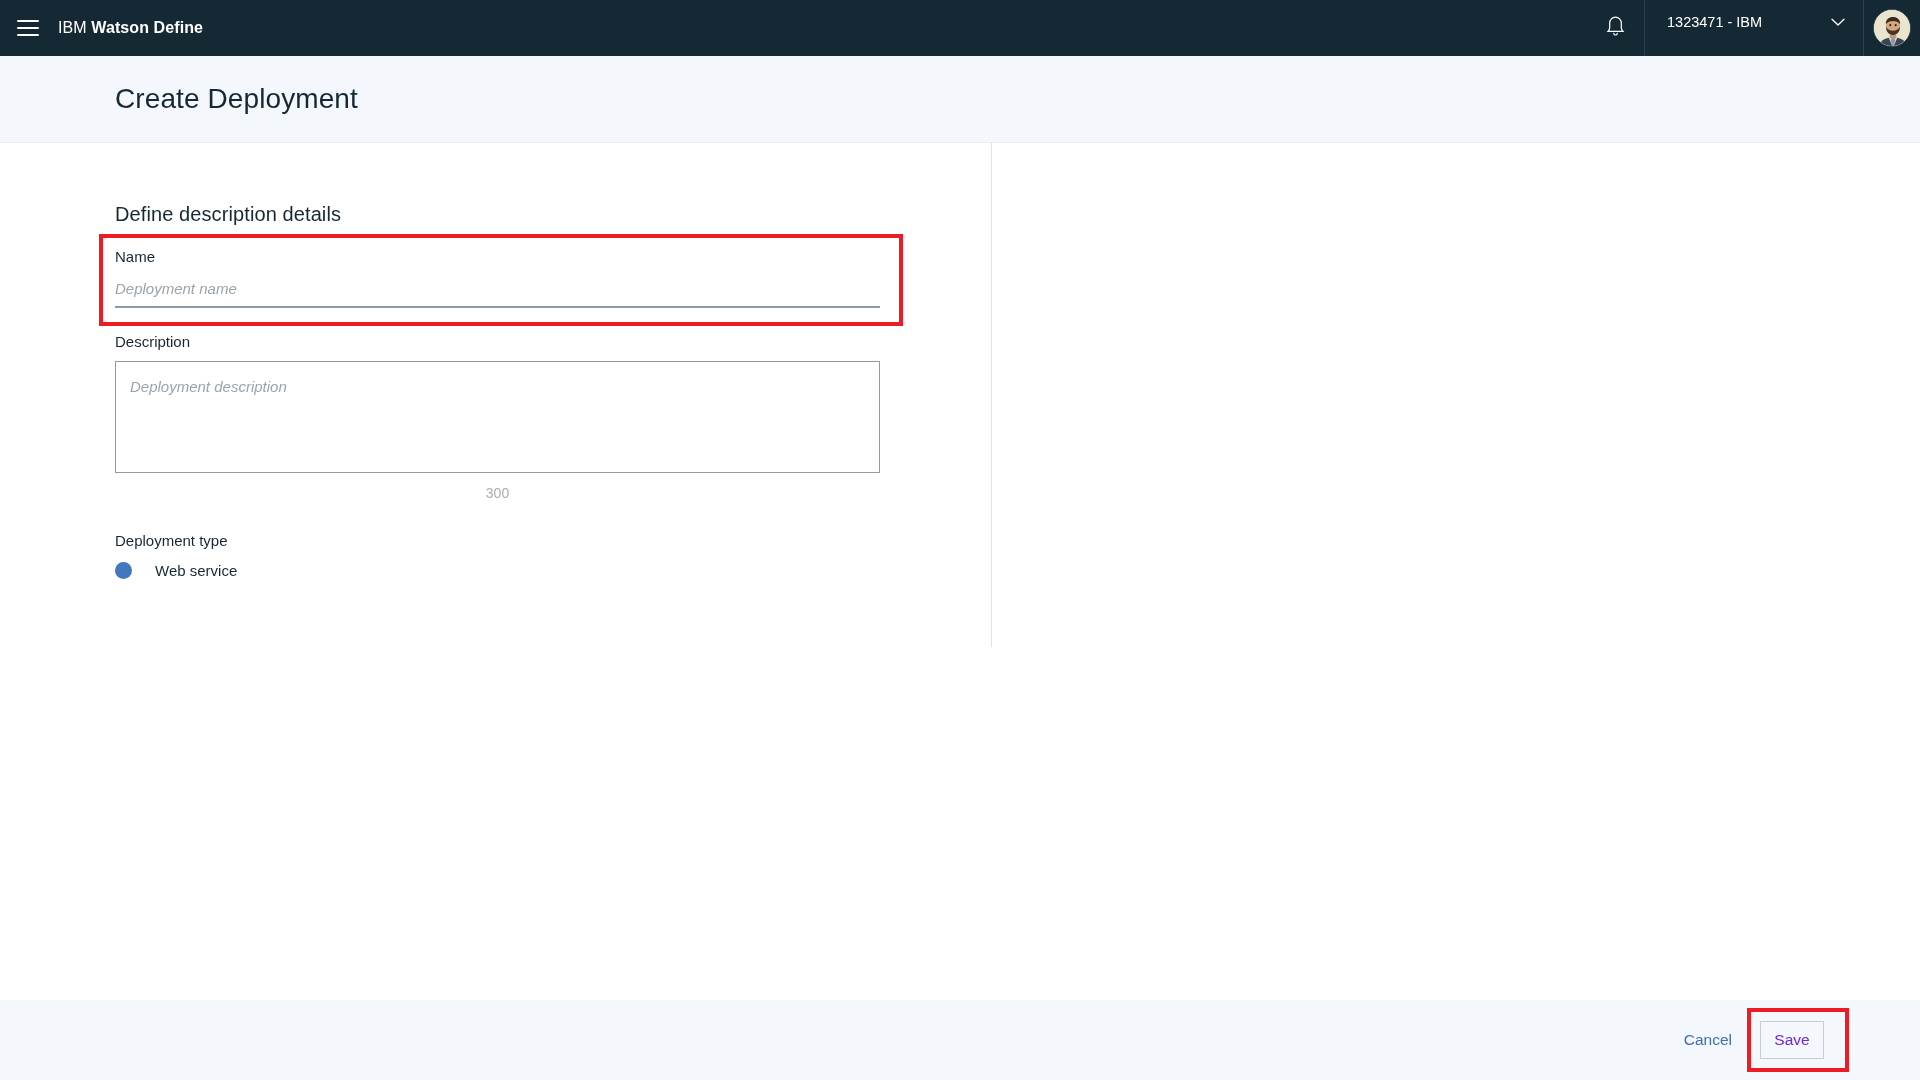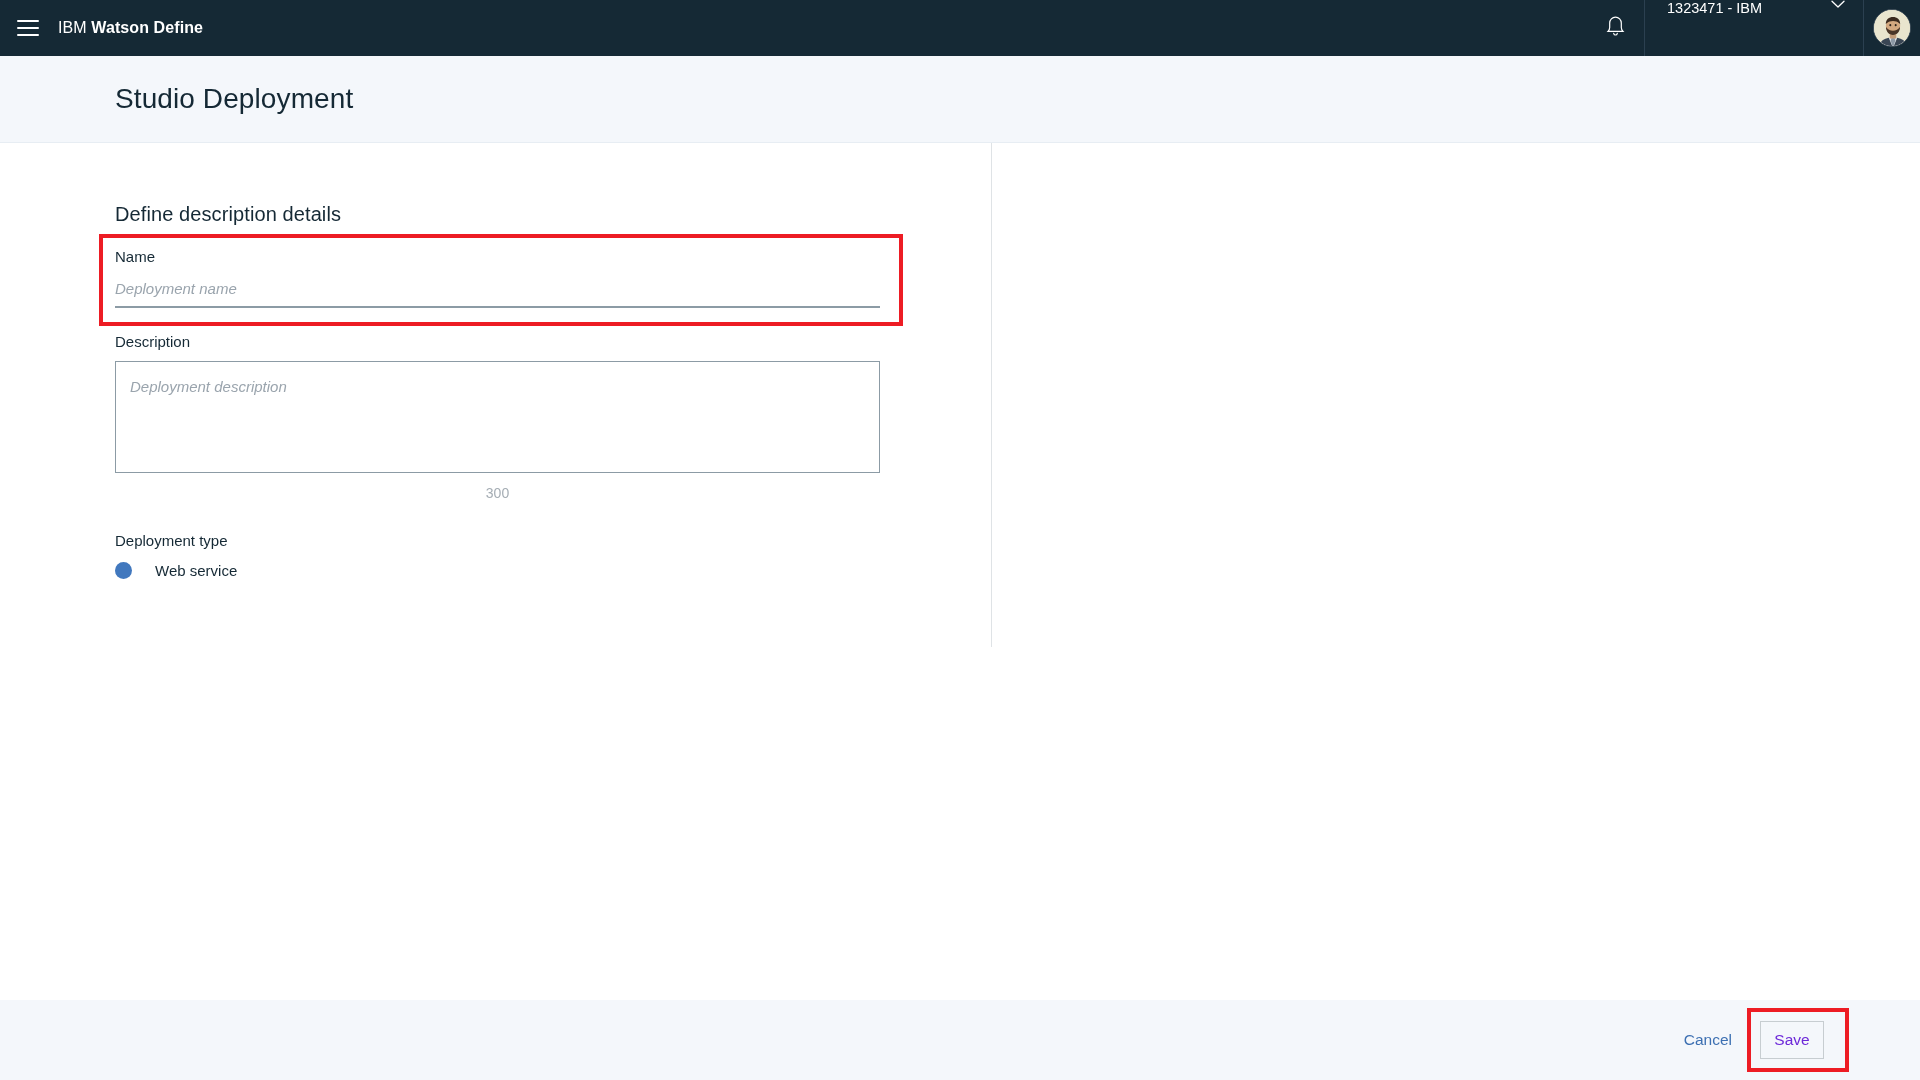--- a/index.html
+++ b/index.html
@@ -78,21 +78,21 @@
     height: 56px;
     display: flex;
     align-items: center;
     justify-content: center;
     cursor: pointer;
   }
 
   .account-select {
     height: 56px;
     display: flex;
-    align-items: flex-start;
+    align-items: center;
     padding: 0 18px 12px 22px;
     border-left: 1px solid #2b4050;
     border-right: 1px solid #2b4050;
     min-width: 220px;
     cursor: pointer;
   }
   .account-label {
     font-size: 14.5px;
     color: #ffffff;
     white-space: nowrap;
@@ -364,21 +364,21 @@
             <ellipse cx="16.3" cy="15.2" rx="1" ry="1.1" fill="#2b2118"></ellipse>
             <ellipse cx="21.7" cy="15.2" rx="1" ry="1.1" fill="#2b2118"></ellipse>
           </svg>
         </div>
       </div>
 
     </div>
   </div>
 
   <div class="page-head">
-    <h1 class="page-title">Studio Deployment</h1>
+    <h1 class="page-title">Create Deployment</h1>
   </div>
 
   <div class="content">
 
     <div class="content-divider"></div>
 
     <div class="form-pane">
 
       <h2 class="section-heading">Define description details</h2>
 

